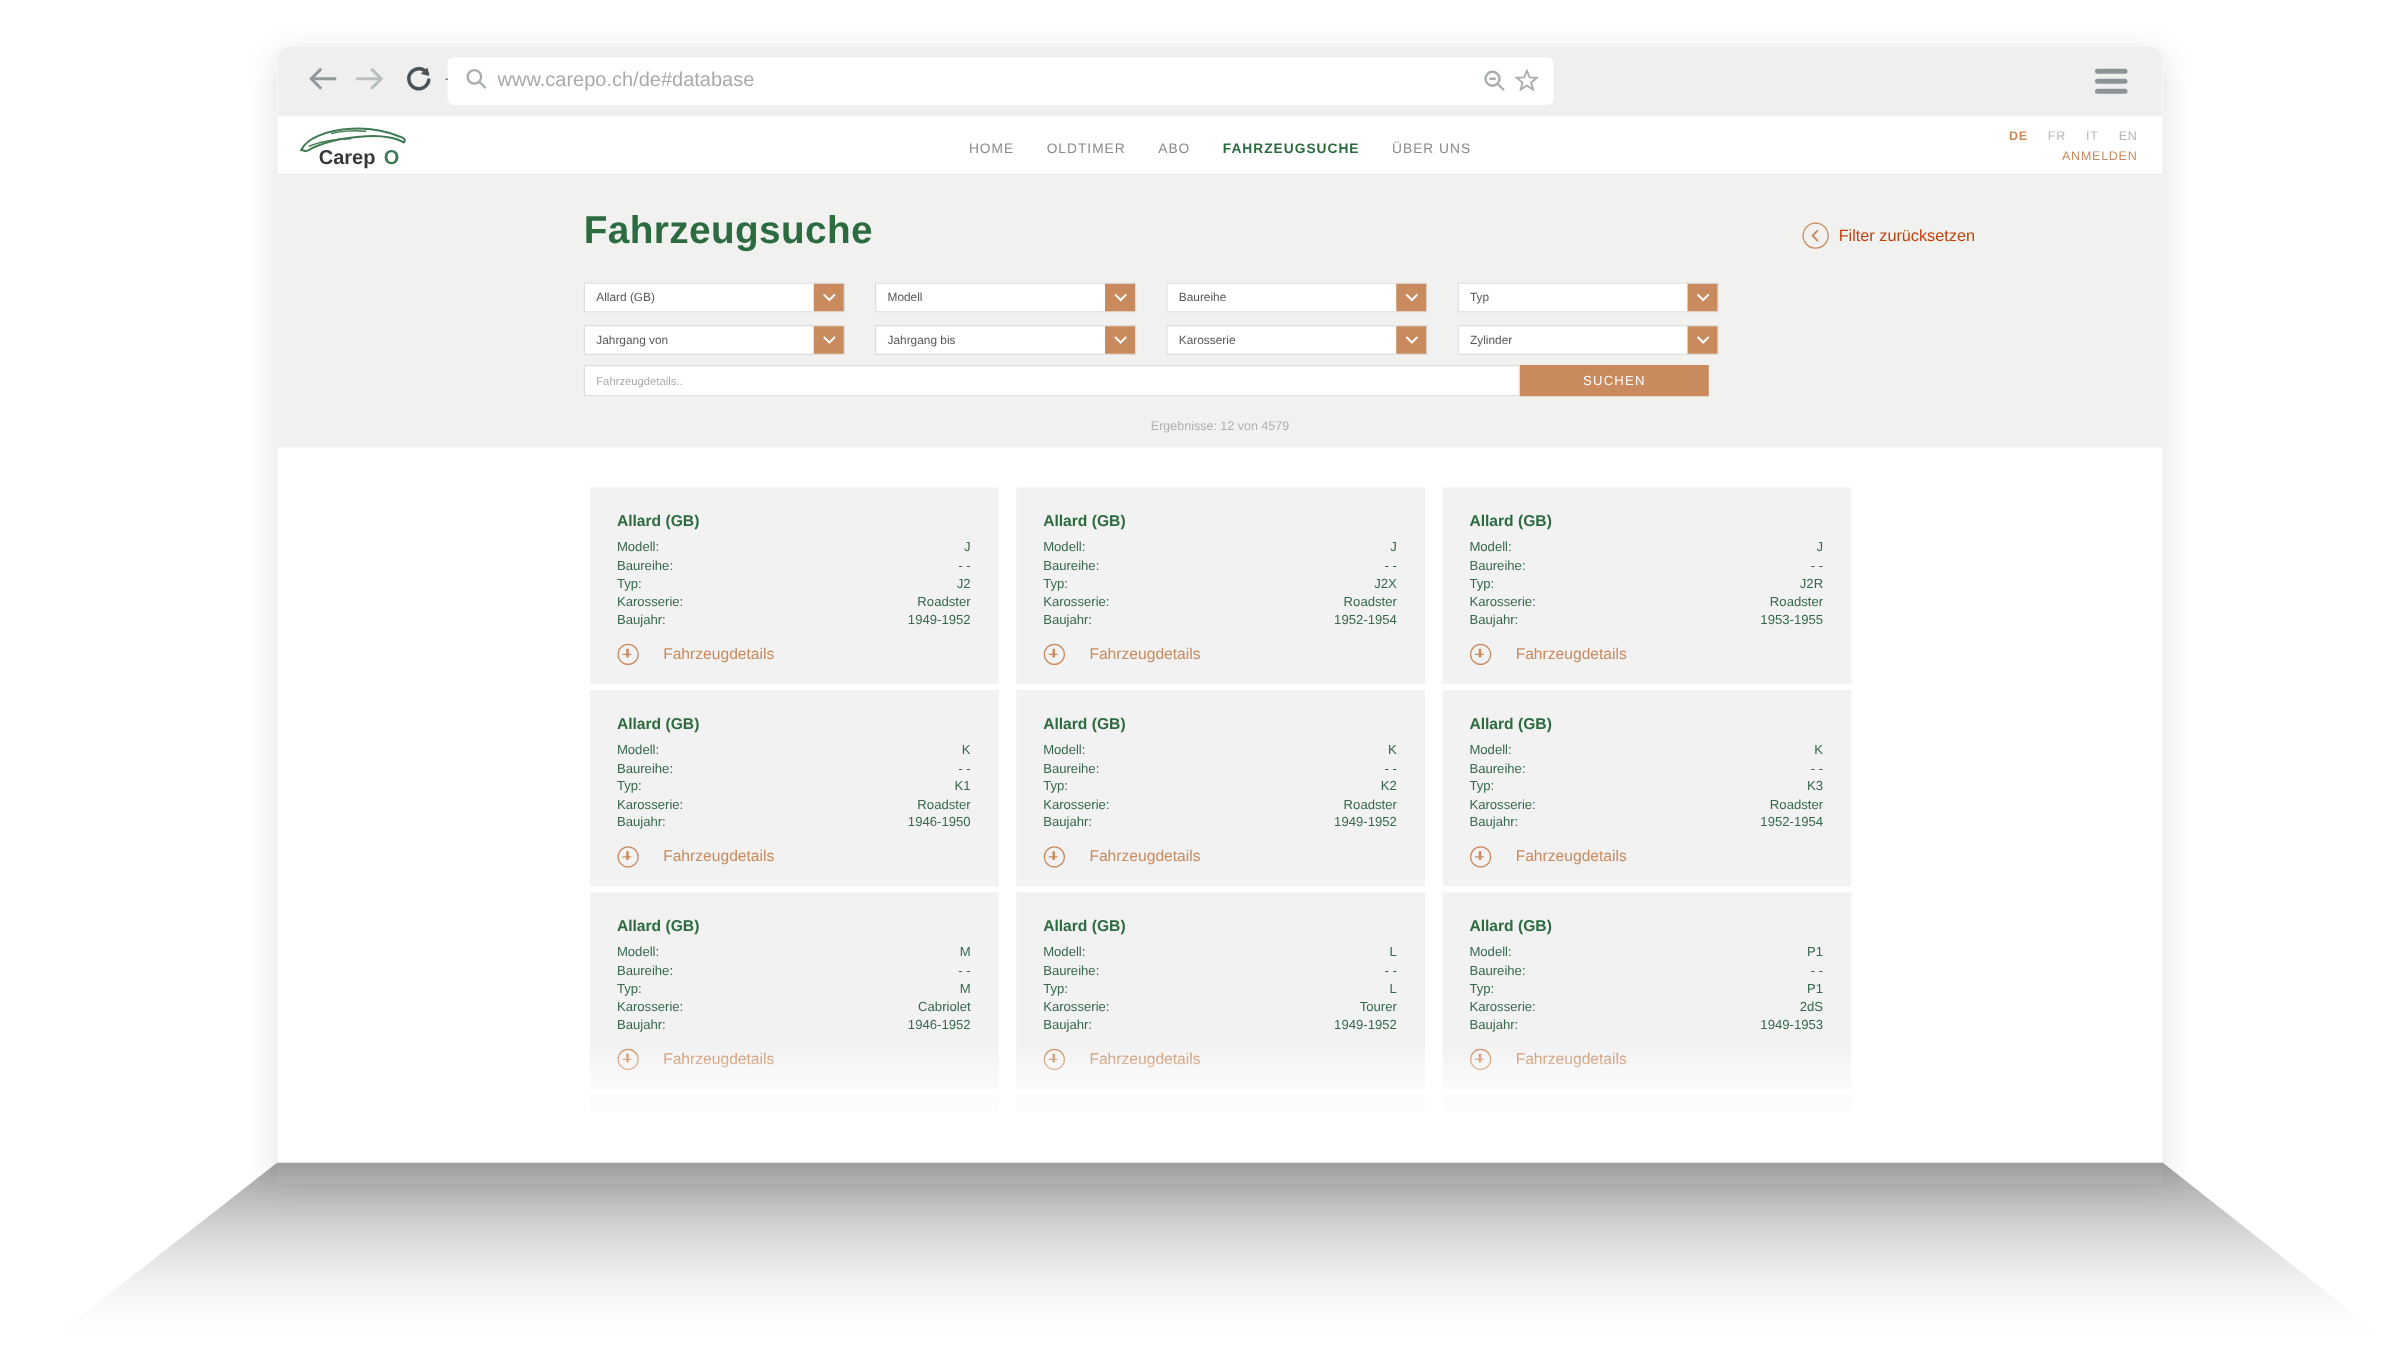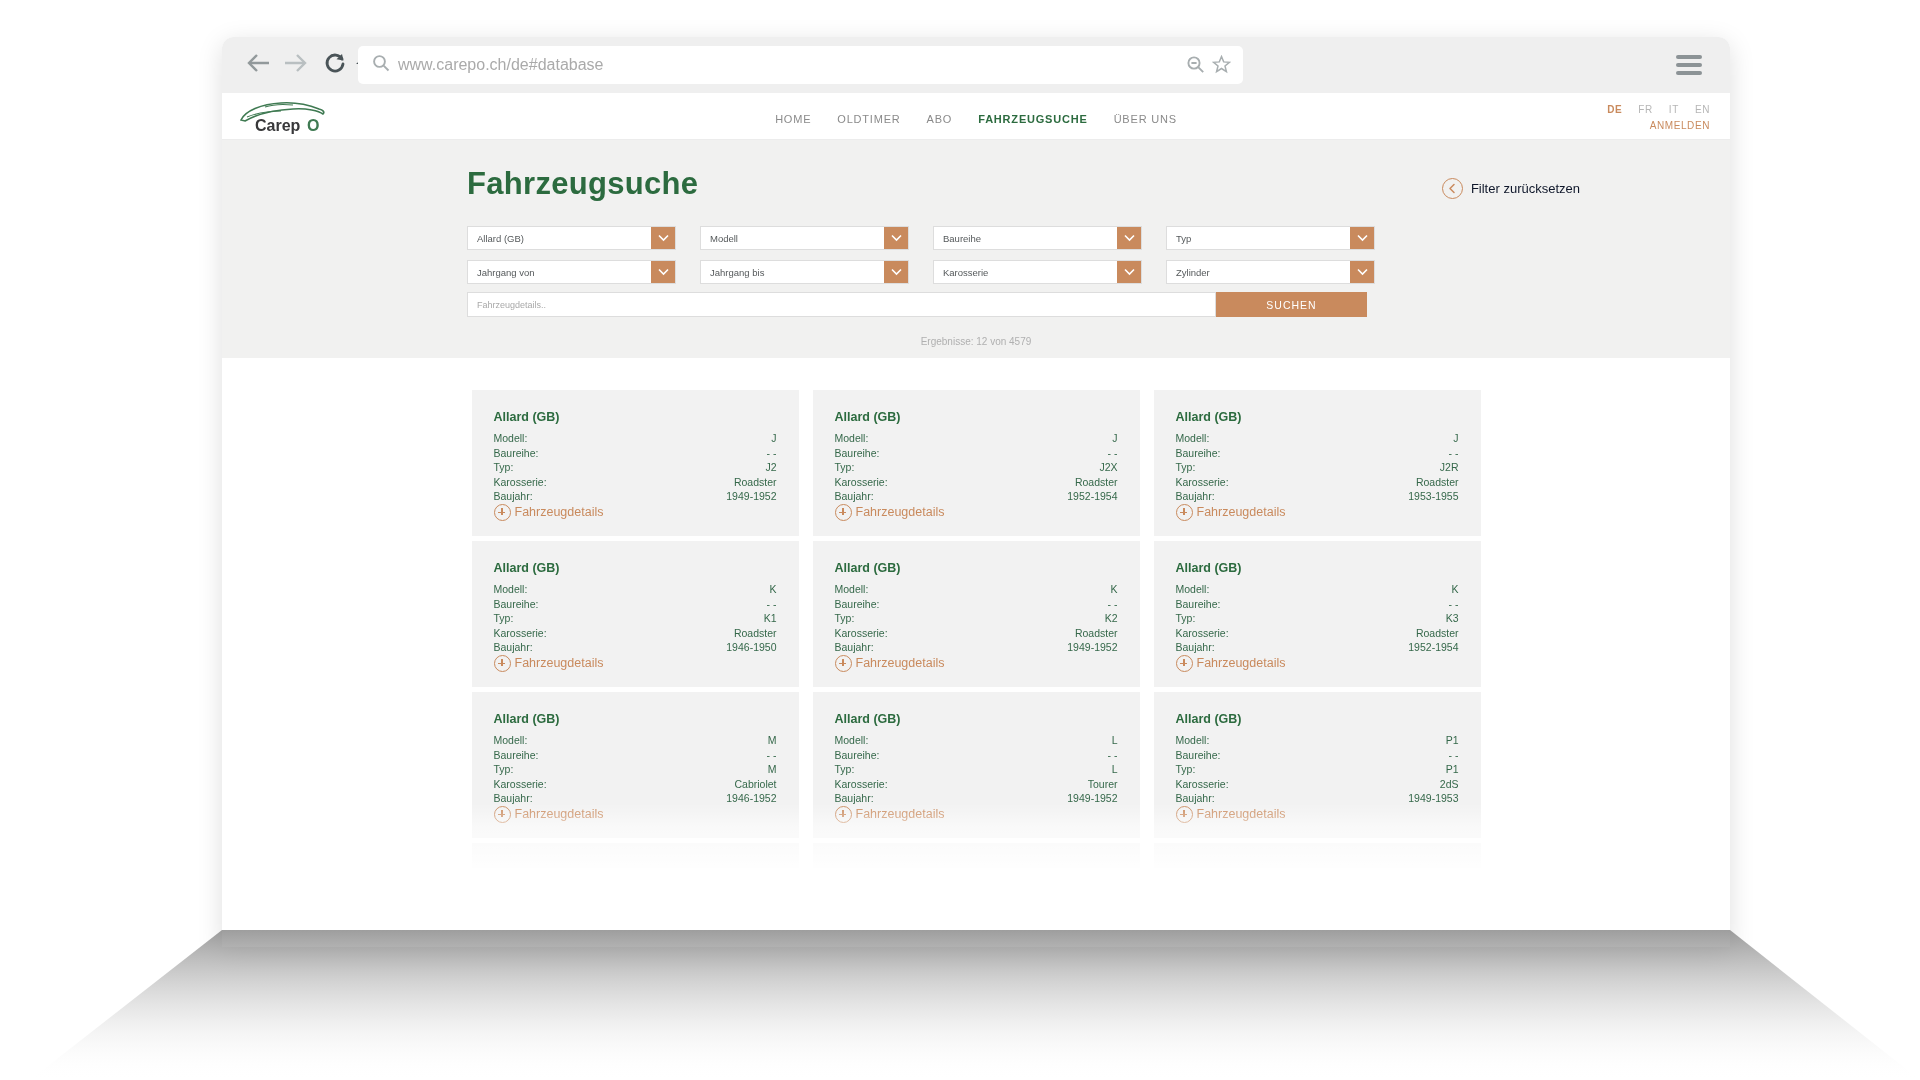--- a/index.html
+++ b/index.html
@@ -170,21 +170,21 @@
   }
   #reset-filter {
     position: absolute; right: 150px; top: 38px;
     display: flex; align-items: center; gap: 8px;
   }
   #reset-circle {
     width: 21px; height: 21px; border-radius: 50%;
     border: 1.4px solid #c98a5d;
     display: flex; align-items: center; justify-content: center;
   }
-  #reset-label { font-size: 13px; color: #0f172a; }
+  #reset-label { font-size: 13px; color: #c2410c; }
 
   #filter-grid {
     position: absolute; left: 245px; top: 86px;
     width: 900px;
     display: grid;
     grid-template-columns: repeat(4, 209px);
     grid-gap: 10px 24px;
   }
   .select {
     position: relative;
@@ -253,21 +253,22 @@
     margin-bottom: 7px;
   }
   .spec-row {
     display: flex; justify-content: space-between;
     font-size: 10.5px; color: #3b6b4b;
     line-height: 14.6px;
   }
   .spec-key { color: #35684a; text-align: right; }
   .spec-val { color: #35684a; }
   .card-link {
-    display: flex; align-items: center; gap: 4px;
+    margin-top: 11px;
+    display: flex; align-items: center; gap: 20px;
   }
   .plus-circle {
     width: 17px; height: 17px; border-radius: 50%;
     border: 1.4px solid #c98a5d;
     position: relative; flex: none;
   }
   .plus-circle::before, .plus-circle::after {
     content: ""; position: absolute; background: #c98a5d;
   }
   .plus-circle::before { left: 3.5px; top: 6.8px; width: 7px; height: 1.4px; }

